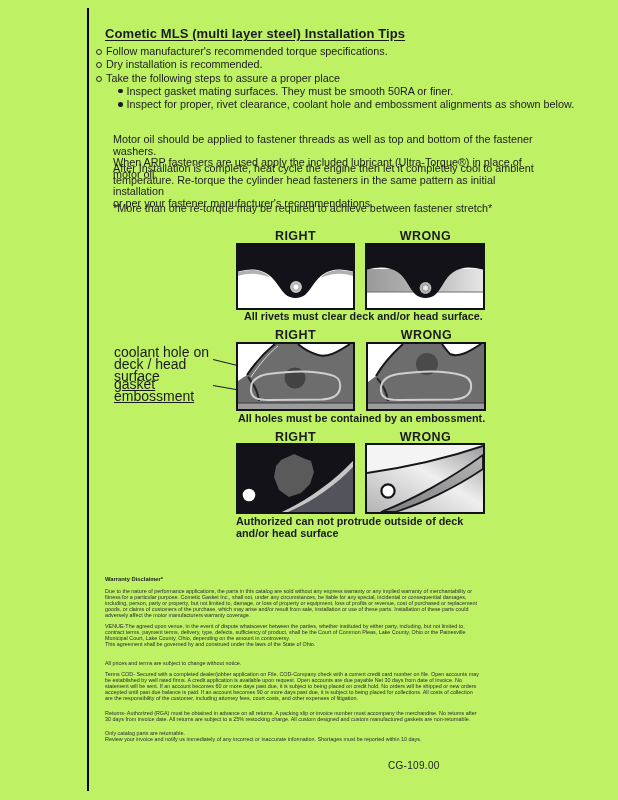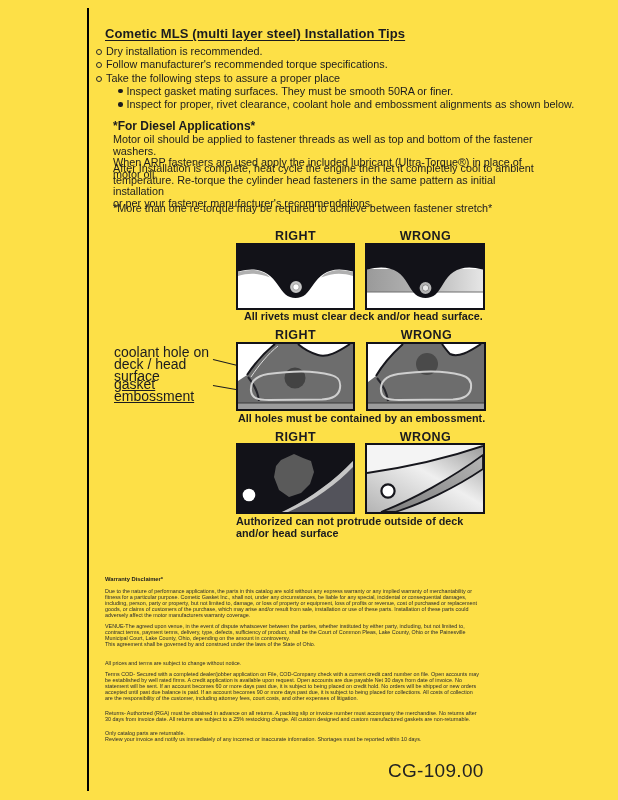--- a/index.html
+++ b/index.html
@@ -1,16 +1,16 @@
 <!DOCTYPE html>
 <html><head>
 <meta charset="utf-8">
 <style>
   html,body{margin:0;padding:0;background:#ffffff;}
-  .page{position:relative;width:618px;height:800px;background:#fde047;overflow:hidden;
+  .page{position:relative;width:618px;height:800px;background:#bef264;overflow:hidden;
         font-family:"Liberation Sans", sans-serif;color:#1b1b1f;}
   .spine{position:absolute;left:87px;top:8px;width:2px;height:783px;background:#000;}
   .title{position:absolute;left:105px;top:26px;font-size:13px;font-weight:bold;
          text-decoration:underline;text-underline-offset:2px;letter-spacing:.1px;}
   .tips{position:absolute;left:96px;top:45px;font-size:10.8px;}
   .tip-row{display:flex;align-items:flex-start;height:13.3px;line-height:13.3px;}
   .o-marker{flex:0 0 auto;width:4px;height:4px;border:1px solid #2a2a2a;border-radius:50%;
             margin:4px 4px 0 0;}
   .f-marker{flex:0 0 auto;width:4.5px;height:4.5px;background:#1b1b1f;border-radius:50%;
             margin:4px 4px 0 22px;}
@@ -21,55 +21,54 @@
             letter-spacing:.4px;}
   .panel-box{position:absolute;box-sizing:border-box;border:2px solid #121218;background:#fff;}
   .panel-box svg{display:block;width:100%;height:100%;}
   .caption{position:absolute;font-size:10.8px;font-weight:bold;white-space:pre-line;line-height:11.5px;}
   .ann{position:absolute;width:97px;text-align:left;font-size:14px;line-height:12px;
        white-space:pre-line;}
   .pointer{position:absolute;height:0;border-top:1.3px solid #1b1b1f;transform-origin:left center;}
   .warranty-h{position:absolute;left:105px;font-size:5.8px;font-weight:bold;}
   .warranty-p{position:absolute;left:105px;width:475px;font-size:5.4px;line-height:5.9px;
               white-space:pre-line;color:#2a2a2e;}
-  .page-code{position:absolute;left:388px;top:760px;font-size:19px;letter-spacing:.3px;color:#222;}
+  .page-code{position:absolute;left:388px;top:760px;font-size:10px;letter-spacing:.3px;color:#222;}
 </style>
 </head>
 <body>
 
 <div class="page">
 
   <div class="spine"></div>
 
   <div class="title">Cometic MLS (multi layer steel) Installation Tips</div>
 
   <div class="tips">
     <div class="tip-row">
       <span class="o-marker"></span>
+      <span>Follow manufacturer's recommended torque specifications.</span>
+    </div>
+    <div class="tip-row">
+      <span class="o-marker"></span>
       <span>Dry installation is recommended.</span>
-    </div>
-    <div class="tip-row">
-      <span class="o-marker"></span>
-      <span>Follow manufacturer's recommended torque specifications.</span>
     </div>
     <div class="tip-row">
       <span class="o-marker"></span>
       <span>Take the following steps to assure a proper place</span>
     </div>
     <div class="tip-row">
       <span class="f-marker"></span>
       <span>Inspect gasket mating surfaces.  They must be smooth 50RA or finer.</span>
     </div>
     <div class="tip-row">
       <span class="f-marker"></span>
       <span>Inspect for proper, rivet clearance, coolant hole and embossment alignments as shown below.</span>
     </div>
   </div>
 
-  <div class="h2" style="top:119px;">*For Diesel Applications*</div>
   <div class="body-p" style="top:134px;">Motor oil should be applied to fastener threads as well as top and bottom of the fastener washers.
 When ARP fasteners are used apply the included lubricant (Ultra-Torque®) in place of motor oil.</div>
   <div class="body-p" style="top:163px;">After Installation is complete, heat cycle the engine then let it completely cool to ambient
 temperature. Re-torque the cylinder head fasteners in the same pattern as initial installation
 or per your fastener manufacturer's recommendations.</div>
   <div class="body-p" style="top:203px;">*More than one re-torque may be required to achieve between fastener stretch*</div>
 
   <div class="dg-label" style="left:236px;top:229px;">RIGHT</div>
   <div class="dg-label" style="left:366px;top:229px;">WRONG</div>
 

